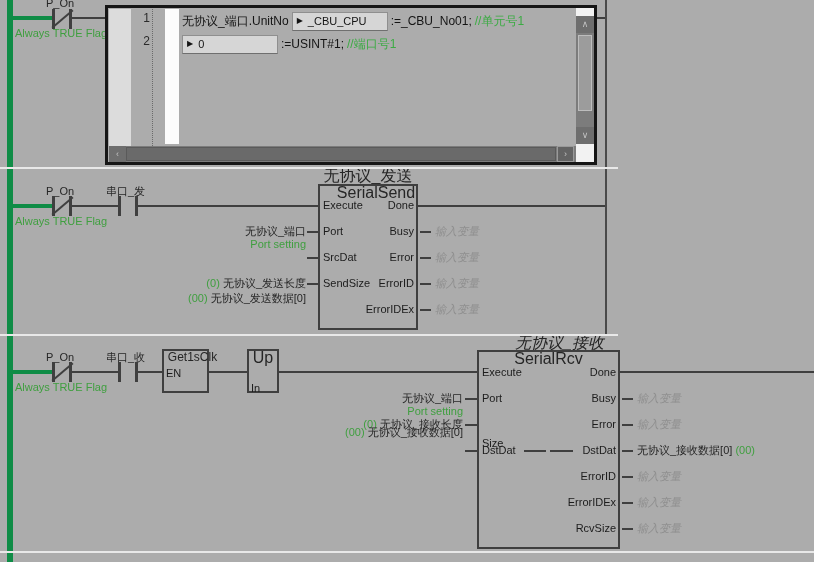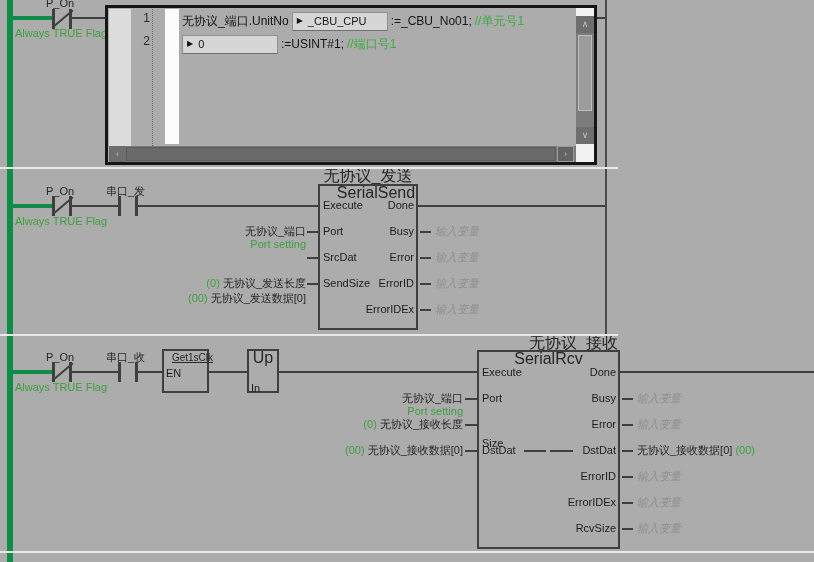--- a/index.html
+++ b/index.html
@@ -161,30 +161,30 @@
   <span class="lbl lbl-g" style="left:15px;top:381px;">Always TRUE Flag</span>
   <div class="wire" style="left:72px;top:371px;width:46px;"></div>
   <span class="lbl" style="left:106px;top:351px;">串口_收</span>
   <div>
     <div class="cbar" style="left:118px;top:362px;"></div>
     <div class="cbar" style="left:135px;top:362px;"></div>
   </div>
   <div class="wire" style="left:138px;top:371px;width:24px;"></div>
 
   <div class="fb" style="left:162px;top:349px;width:47px;height:44px;"></div>
-  <div class="fbtitle" style="left:162px;top:351px;width:61px;font-size:10px;text-decoration:underline;">Get1sClk</div>
+  <div class="fbtitle" style="left:162px;top:351px;width:61px;font-size:12px;">Get1sClk</div>
   <span class="pin" style="left:166px;top:367px;">EN</span>
   <div class="wire" style="left:209px;top:371px;width:38px;"></div>
 
   <div class="fb" style="left:247px;top:349px;width:32px;height:44px;"></div>
   <div class="fbtitle" style="left:247px;top:351px;width:32px;">Up</div>
   <span class="pin" style="left:251px;top:382px;">In</span>
   <div class="wire" style="left:279px;top:371px;width:198px;"></div>
 
-  <div class="fbtitle" style="left:502px;top:336px;width:143px;">无协议_接收</div>
+  <div class="fbtitle" style="left:488px;top:336px;width:143px;font-style:italic;">无协议_接收</div>
   <div class="fb" style="left:477px;top:350px;width:143px;height:199px;"></div>
   <div class="fbtitle" style="left:479px;top:352px;width:139px;">SerialRcv</div>
   <span class="pin" style="left:482px;top:366px;">Execute</span>
   <span class="pin" style="left:482px;top:392px;">Port</span>
   <span class="pin" style="left:482px;top:437px;">Size</span>
   <span class="pin" style="left:482px;top:444px;">DstDat</span>
   <span class="pin pinR" style="left:500px;top:366px;width:116px;">Done</span>
   <span class="pin pinR" style="left:500px;top:392px;width:116px;">Busy</span>
   <span class="pin pinR" style="left:500px;top:418px;width:116px;">Error</span>
   <span class="pin pinR" style="left:500px;top:444px;width:116px;">DstDat</span>
@@ -193,21 +193,21 @@
   <span class="pin pinR" style="left:500px;top:522px;width:116px;">RcvSize</span>
 
   <div class="wire" style="left:524px;top:450px;width:22px;"></div>
   <div class="wire" style="left:550px;top:450px;width:23px;"></div>
 
   <div class="lbl ral" style="left:260px;top:392px;width:203px;"><span>无协议_端口</span></div>
   <div class="lbl ral lbl-g" style="left:260px;top:405px;width:203px;">Port setting</div>
   <div class="wire" style="left:465px;top:398px;width:12px;"></div>
   <div class="lbl ral" style="left:260px;top:418px;width:203px;"><span class="lbl-g">(0)</span> <span>无协议_接收长度</span></div>
   <div class="wire" style="left:465px;top:424px;width:12px;"></div>
-  <div class="lbl ral" style="left:260px;top:444px;width:203px;text-align:right;"><span class="lbl-g">(00)</span> <span>无协议_接收数据[0]</span></div>
+  <div class="lbl ral" style="left:260px;top:426px;width:203px;text-align:right;"><span class="lbl-g">(00)</span> <span>无协议_接收数据[0]</span></div>
   <div class="wire" style="left:465px;top:450px;width:12px;"></div>
 
   <div class="wire" style="left:620px;top:371px;width:194px;"></div>
   <div class="wire" style="left:622px;top:398px;width:11px;"></div>
   <span class="ph" style="left:637px;top:392px;">输入变量</span>
   <div class="wire" style="left:622px;top:424px;width:11px;"></div>
   <span class="ph" style="left:637px;top:418px;">输入变量</span>
   <div class="wire" style="left:622px;top:450px;width:11px;"></div>
   <span class="lbl" style="left:637px;top:444px;"><span>无协议_接收数据[0]</span> <span class="lbl-g">(00)</span></span>
   <div class="wire" style="left:622px;top:476px;width:11px;"></div>

